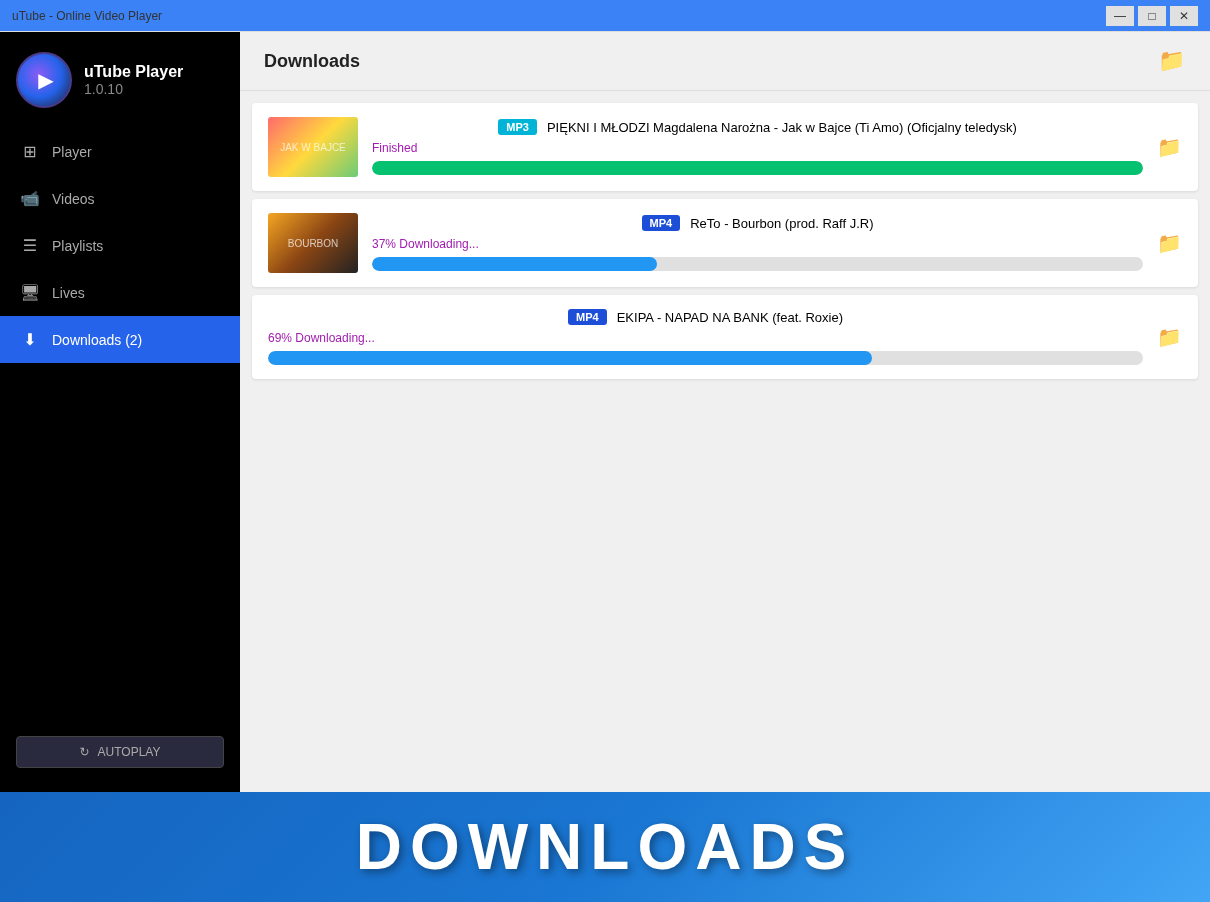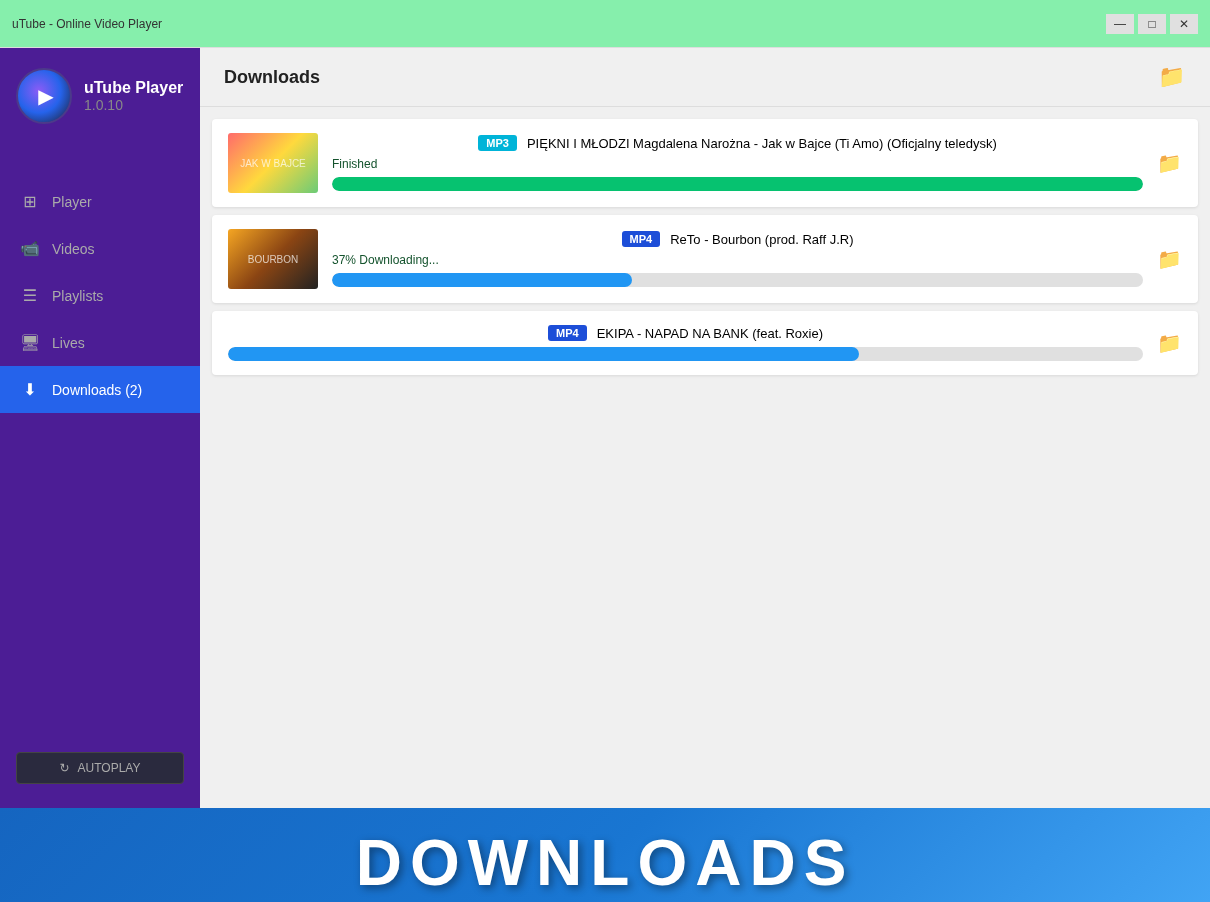--- a/index.html
+++ b/index.html
@@ -1,21 +1,21 @@
 <!DOCTYPE html>
 <html><head>
   <meta charset="utf-8">
   <style>
     * { margin: 0; padding: 0; box-sizing: border-box; }
     body { width: 1210px; height: 902px; font-family: 'Segoe UI', Arial, sans-serif; overflow: hidden; background: #1a1a2e; }
 
     
     .titlebar {
-      height: 48px;
-      background: #86efac;
+      height: 32px;
+      background: #3b82f6;
       display: flex;
       align-items: center;
       justify-content: space-between;
       padding: 0 12px;
       border-bottom: 1px solid #ddd;
     }
     .titlebar-title { font-size: 12px; color: #333; }
     .titlebar-controls { display: flex; gap: 4px; }
     .titlebar-btn {
       width: 28px; height: 20px;
@@ -34,26 +34,25 @@
     }
 
     .main-area {
       display: flex;
       flex: 1;
       overflow: hidden;
     }
 
     
     .sidebar {
-      width: 200px;
-      background: #4c1d95;
+      width: 240px;
+      background: #000000;
       display: flex;
       flex-direction: column;
       height: 100%;
-      gap: 34px;
     }
 
     .sidebar-logo {
       display: flex;
       align-items: center;
       gap: 12px;
       padding: 20px 16px;
     }
 
     .logo-icon {
@@ -167,21 +166,21 @@
       font-size: 11px;
       font-weight: bold;
       color: white;
       flex-shrink: 0;
     }
     .mp3-badge { background: #00b4d8; }
     .mp4-badge { background: #1d4ed8; }
 
     .download-title { font-size: 13px; color: #000000; font-weight: 500; }
 
-    .download-status { font-size: 12px; color: #14532d; margin-bottom: 6px; }
+    .download-status { font-size: 12px; color: #a21caf; margin-bottom: 6px; }
 
     .progress-bar-bg {
       height: 14px;
       background: #e0e0e0;
       border-radius: 7px;
       overflow: hidden;
     }
     .progress-bar-fill {
       height: 100%;
       background: #2196f3;
@@ -303,20 +302,21 @@
           </div>
           <span class="item-folder-icon">📁</span>
         </div>
 
         <div class="download-item">
           <div class="download-info">
             <div class="download-title-row">
               <span class="format-badge mp4-badge">MP4</span>
               <span class="download-title">EKIPA - NAPAD NA BANK (feat. Roxie)</span>
             </div>
+            <div class="download-status">69% Downloading...</div>
             <div class="progress-bar-bg">
               <div class="progress-bar-fill" style="width:69%"></div>
             </div>
           </div>
           <span class="item-folder-icon">📁</span>
         </div>
 
       </div>
     </div>
   </div>

